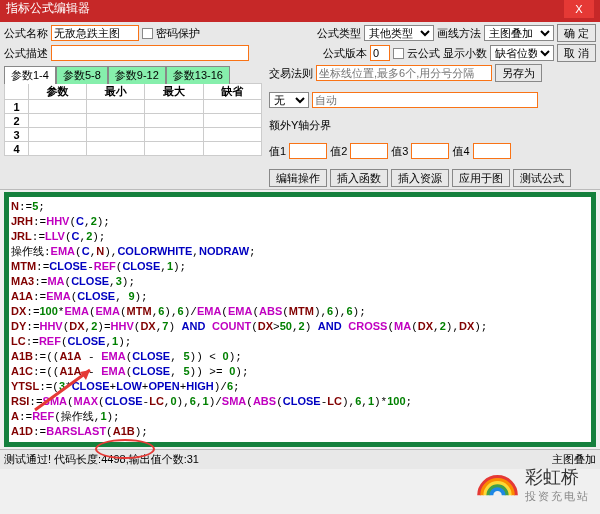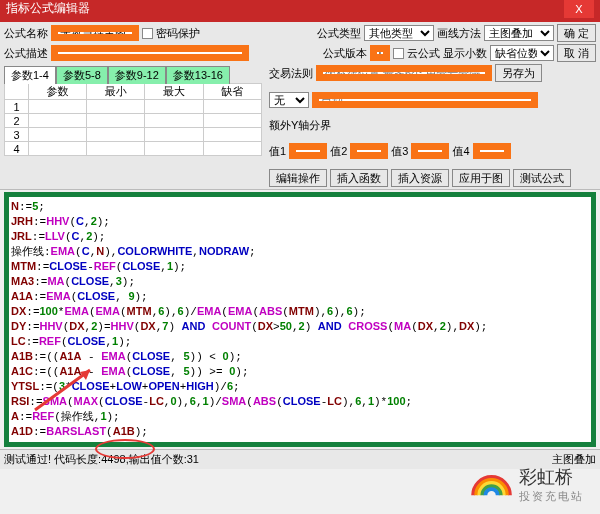--- a/index.html
+++ b/index.html
@@ -3,42 +3,42 @@
 <meta charset="utf-8">
 <style>
 *{margin:0;padding:0;box-sizing:border-box;font-family:"SimSun","宋体",sans-serif;font-size:11px}
 body{background:#f0f0f0;width:600px;height:514px;overflow:hidden;position:relative}
 .titlebar{background:#c62828;color:#fff;height:22px;display:flex;align-items:flex-start;padding:0 6px;justify-content:space-between}
 .titlebar .t{font-size:12px}
 .titlebar .close{background:#e53935;width:30px;height:18px;text-align:center;line-height:18px;color:#fff}
 .toolbar{background:#e8e8e8;padding:2px 4px;display:flex;flex-wrap:wrap;gap:2px;border-bottom:1px solid #bbb}
 .row{display:flex;align-items:center;gap:3px;width:100%}
 .lbl{white-space:nowrap;color:#000}
-.inp{border:7px solid #f97316;background:#fff;height:16px;padding:0 2px;font-size:11px}
+.inp{border:1px solid #f97316;background:#fff;height:16px;padding:0 2px;font-size:11px}
 .sel{border:1px solid #888;background:#fff;height:16px;font-size:11px}
 .btn{border:1px solid #888;background:#e8e8e8;padding:1px 6px;height:18px;font-size:11px;white-space:nowrap}
 .chk{width:11px;height:11px;border:1px solid #888;background:#fff;display:inline-block;vertical-align:middle}
 .tabs{display:flex;gap:0;margin-top:2px}
 .tab{border:1px solid #888;border-bottom:none;background:#86efac;padding:1px 6px;font-size:11px}
 .tab.active{background:#fff}
 .paramtbl{border:1px solid #888;background:#fff;width:258px;height:72px;margin-top:-1px;font-size:10px;border-collapse:collapse}
-.paramtbl th,.paramtbl td{border:1px solid #ccc;padding:0 2px;height:14px;text-align:center;font-weight:normal}
+.paramtbl th,.paramtbl td{border:1px solid #ccc;padding:0 2px;height:14px;text-align:center;font-weight:bold}
 .right-col{flex:1;display:flex;flex-direction:column;gap:10px}
 .valrow{display:flex;gap:3px;align-items:center}
 .code{background:#fff;border:5px solid #15803d;margin:2px 4px;height:255px;overflow:auto;padding:2px;font-family:"Courier New",monospace;font-size:11px;line-height:14px;white-space:pre}
 .kw{color:#0000c0;font-weight:bold}
 .fn{color:#c000c0;font-weight:bold}
 .num{color:#008000;font-weight:bold}
 .id{color:#800000;font-weight:bold}
 .zh{color:#000}
 .status{background:#e8e8e8;border-top:1px solid #bbb;padding:2px 4px;display:flex;justify-content:space-between;font-size:11px}
 .anno{position:absolute;bottom:100px;left:30px;pointer-events:none}
 .arrow{width:70px;height:50px}
 .circ{position:absolute;bottom:55px;left:95px;width:60px;height:20px;border:2px solid #e53935;border-radius:50%}
-.logo{position:absolute;bottom:6px;right:16px;display:flex;align-items:center;gap:6px}
+.logo{position:absolute;bottom:6px;right:10px;display:flex;align-items:center;gap:6px}
 .rainbow svg{width:46px;height:46px}
 .logotxt{font-size:18px;color:#333}
 .logosub{font-size:11px;color:#888;letter-spacing:2px}
 </style>
 </head>
 <body>
 
 <div class="titlebar">
   <span class="t">指标公式编辑器</span>
   <span class="close">X</span>

